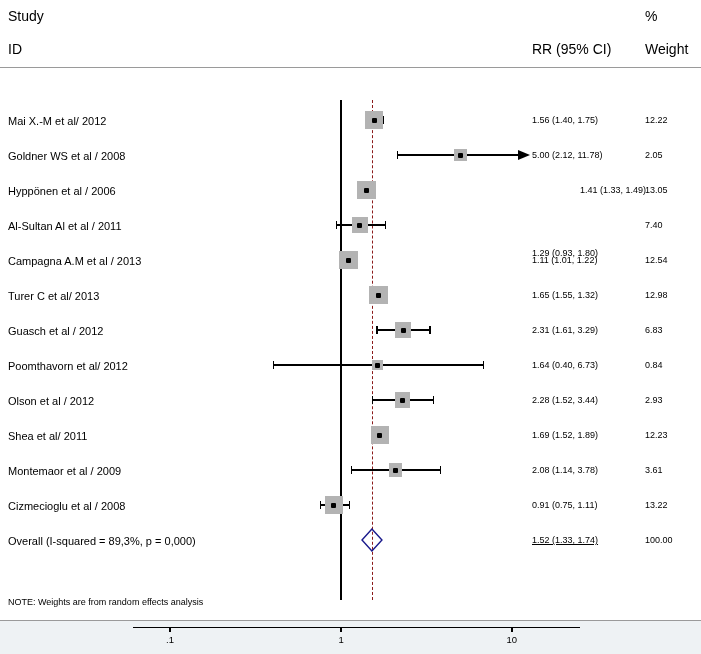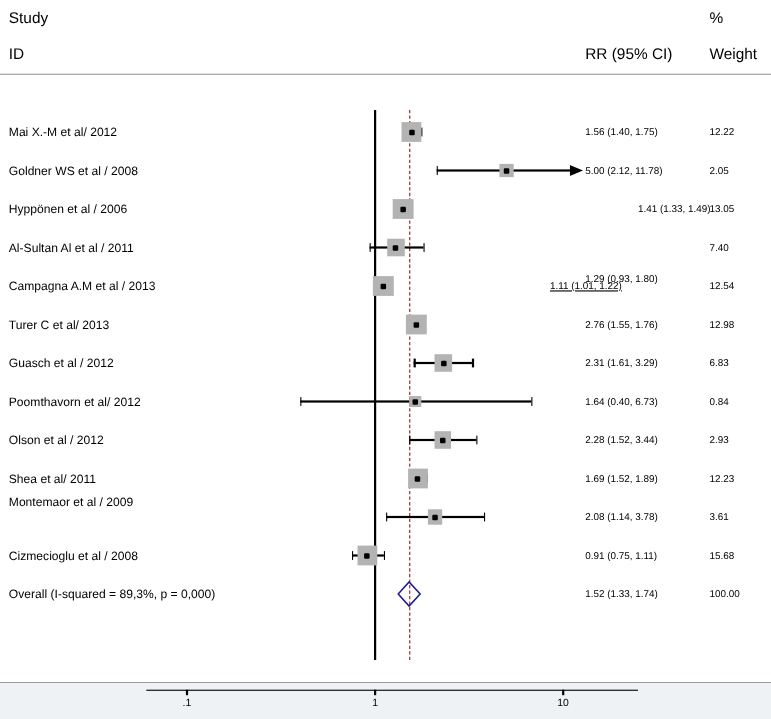--- a/index.html
+++ b/index.html
@@ -72,29 +72,29 @@
     <div class="marker" style="left: 364.016px; top: 187.5px;"></div>
     <div class="studylabel" style="left: 8px; top: 220px;">Al-Sultan Al et al / 2011</div>
     <div class="effect" style="left: 532px; top: 220px; margin-top: 28px;">1.29 (0.93, 1.80)</div>
     <div class="weight" style="left: 645px; top: 220px;">7.40</div>
     <div class="ci" style="left: 335.611px; top: 224.4px; width: 49.041px;"></div>
     <div class="cap" style="left: 335.611px; top: 221px; height: 8px;"></div>
     <div class="cap" style="left: 384.652px; top: 221px; height: 8px;"></div>
     <div class="box" style="left: 351.83px; top: 216.92px; width: 16.1609px; height: 16.1609px;"></div>
     <div class="marker" style="left: 357.411px; top: 222.5px;"></div>
     <div class="studylabel" style="left: 8px; top: 255px;">Campagna A.M et al / 2013</div>
-    <div class="effect" style="left: 500px; top: 255px; text-decoration: underline;">1.11 (1.01, 1.22)</div>
+    <div class="effect" style="left: 532px; top: 255px;">1.11 (1.01, 1.22)</div>
     <div class="weight" style="left: 645px; top: 255px;">12.54</div>
     <div class="ci" style="left: 341.739px; top: 259.4px; width: 14.0286px;"></div>
     <div class="cap" style="left: 341.739px; top: 256px; height: 8px;"></div>
     <div class="cap" style="left: 355.768px; top: 256px; height: 8px;"></div>
     <div class="box" style="left: 339.438px; top: 250.688px; width: 18.6236px; height: 18.6236px;"></div>
     <div class="marker" style="left: 346.25px; top: 257.5px;"></div>
     <div class="studylabel" style="left: 8px; top: 290px;">Turer C et al/ 2013</div>
-    <div class="effect" style="left: 532px; top: 290px;">2.76 (1.55, 1.76)</div>
+    <div class="effect" style="left: 532px; top: 290px;">1.65 (1.55, 1.32)</div>
     <div class="weight" style="left: 645px; top: 290px; text-align: right;">12.98</div>
     <div class="ci" style="left: 373.547px; top: 294.4px; width: 9.43595px;"></div>
     <div class="cap" style="left: 373.547px; top: 291px; height: 8px;"></div>
     <div class="cap" style="left: 382.983px; top: 291px; height: 8px;"></div>
     <div class="box" style="left: 368.786px; top: 285.596px; width: 18.8083px; height: 18.8083px;"></div>
     <div class="marker" style="left: 375.69px; top: 292.5px;"></div>
     <div class="studylabel" style="left: 8px; top: 325px;">Guasch et al / 2012</div>
     <div class="effect" style="left: 532px; top: 325px;">2.31 (1.61, 3.29)</div>
     <div class="weight" style="left: 645px; top: 325px;">6.83</div>
     <div class="ci" style="left: 376.367px; top: 329.4px; width: 53.0733px;"></div>
@@ -119,42 +119,43 @@
     <div class="box" style="left: 394.557px; top: 392.35px; width: 15.2993px; height: 15.2993px;"></div>
     <div class="marker" style="left: 399.707px; top: 397.5px;"></div>
     <div class="studylabel" style="left: 8px; top: 430px;">Shea et al/ 2011</div>
     <div class="effect" style="left: 532px; top: 430px;">1.69 (1.52, 1.89)</div>
     <div class="weight" style="left: 645px; top: 430px;">12.23</div>
     <div class="ci" style="left: 372.095px; top: 434.4px; width: 16.1797px;"></div>
     <div class="cap" style="left: 372.095px; top: 431px; height: 8px;"></div>
     <div class="cap" style="left: 388.275px; top: 431px; height: 8px;"></div>
     <div class="box" style="left: 370.723px; top: 425.754px; width: 18.4914px; height: 18.4914px;"></div>
     <div class="marker" style="left: 377.469px; top: 432.5px;"></div>
-    <div class="studylabel" style="left: 8px; top: 451px;">Montemaor et al / 2009</div>
+    <div class="studylabel" style="left: 8px; top: 465px;">Montemaor et al / 2009</div>
     <div class="effect" style="left: 532px; top: 465px;">2.08 (1.14, 3.78)</div>
     <div class="weight" style="left: 645px; top: 465px; text-align: center;">3.61</div>
     <div class="ci" style="left: 350.731px; top: 469.4px; width: 89.0204px;"></div>
     <div class="cap" style="left: 350.731px; top: 466px; height: 8px;"></div>
     <div class="cap" style="left: 439.751px; top: 466px; height: 8px;"></div>
     <div class="box" style="left: 388.539px; top: 463.15px; width: 13.7px; height: 13.7px;"></div>
     <div class="marker" style="left: 392.889px; top: 467.5px;"></div>
     <div class="studylabel" style="left: 8px; top: 500px;">Cizmecioglu et al / 2008</div>
     <div class="effect" style="left: 532px; top: 500px;">0.91 (0.75, 1.11)</div>
-    <div class="weight" style="left: 645px; top: 500px;">15.68</div>
+    <div class="weight" style="left: 645px; top: 500px;">13.22</div>
     <div class="ci" style="left: 319.635px; top: 504.4px; width: 29.1148px;"></div>
     <div class="cap" style="left: 319.635px; top: 501px; height: 8px;"></div>
     <div class="cap" style="left: 348.75px; top: 501px; height: 8px;"></div>
     <div class="box" style="left: 325.17px; top: 496.174px; width: 17.6514px; height: 17.6514px;"></div>
     <div class="marker" style="left: 331.496px; top: 502.5px;"></div>
     <div class="studylabel" style="left: 8px; top: 535px;">Overall  (I-squared = 89,3%, p = 0,000)</div>
-    <div class="effect" style="left: 532px; top: 535px;">1.52 (1.33, 1.74)</div>
+    <div class="effect" style="left: 532px; top: 535px; text-decoration: underline;">1.52 (1.33, 1.74)</div>
     <div class="weight" style="left: 645px; top: 535px; text-align: center;">100.00</div>
     <svg width="21.955290850952906" height="24" class="diamond" style="position: absolute; left: 361.179px; top: 528px;">
       <polygon points="1,12 10.916622933184442,1 20.955290850952906,12 10.916622933184442,23" fill="none" stroke="#1a1a8c" stroke-width="1.4"></polygon>
     </svg>
+    <div class="note" style="left: 8px; top: 597px;">NOTE: Weights are from random effects analysis</div>
     <div class="hline" style="left: 0px; top: 620px; width: 701px;"></div>
     <div class="footerband" style="left: 0px; top: 621px; width: 701px; height: 33px;"></div>
     <div class="axis" style="left: 133px; top: 627px; width: 447px;"></div>
     <div class="tick" style="left: 169.4px; top: 627px;"></div>
     <div class="axlabel" style="left: 166px; top: 634px;">.1</div>
     <div class="tick" style="left: 340.4px; top: 627px;"></div>
     <div class="axlabel" style="left: 338.5px; top: 634px;">1</div>
     <div class="tick" style="left: 511.4px; top: 627px;"></div>
     <div class="axlabel" style="left: 506.5px; top: 634px;">10</div>
   </div>

